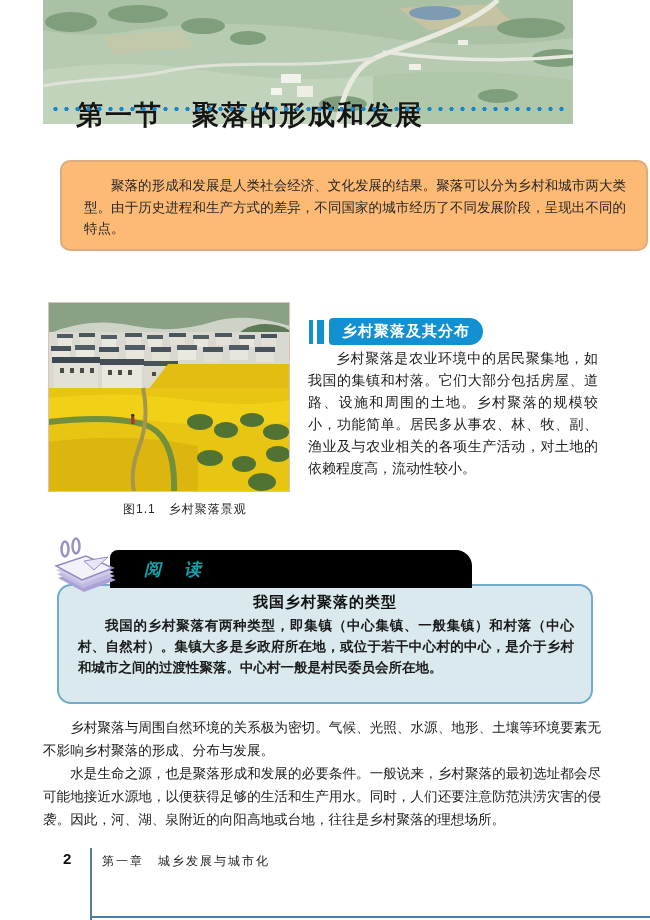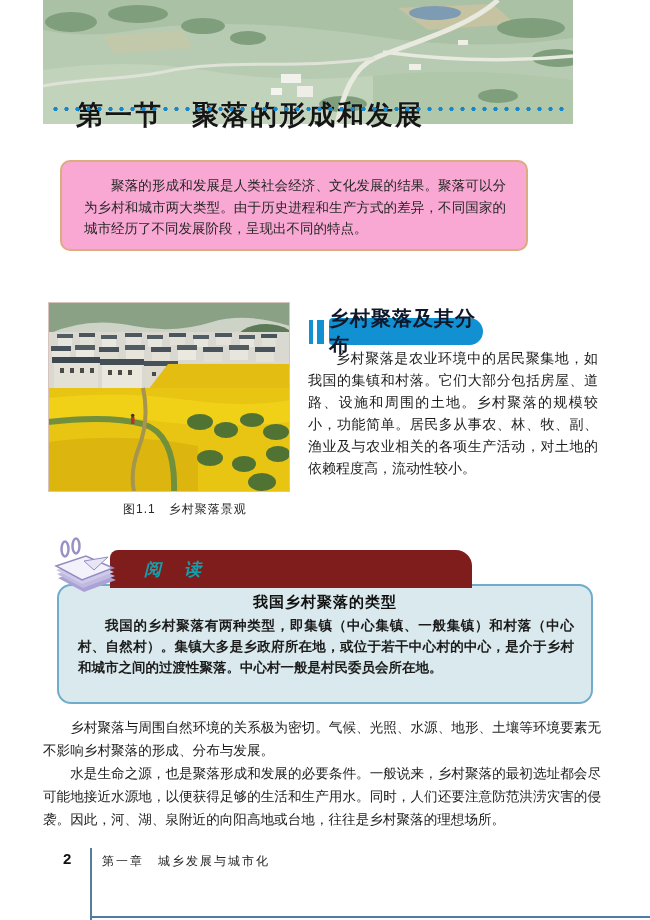--- a/index.html
+++ b/index.html
@@ -13,50 +13,50 @@
     position:absolute;left:76px;top:58px;font-size:27px;font-weight:bold;
     color:#151515;letter-spacing:2px;white-space:nowrap;text-shadow:0 0 2px rgba(255,255,255,.35);margin-top:39px;
   }
   .dotted-rule{
     position:absolute;left:50px;top:106px;width:516px;height:6px;
     background-image:radial-gradient(circle,#1887c9 1.9px,rgba(0,0,0,0) 2.4px);
     background-size:11px 6px;background-repeat:repeat-x;background-position:0 50%;
   }
   
   .intro-box{
-    position:absolute;left:60px;top:160px;width:468px;height:91px;box-sizing:border-box;
-    border:2px solid #dcab7e;border-radius:10px;background:#f9a8d4;
+    position:absolute;left:60px;top:160px;width:588px;height:91px;box-sizing:border-box;
+    border:2px solid #dcab7e;border-radius:10px;background:#fdba74;
   }
   .intro-text{
     margin:13px 20px 0 22px;font-size:13.5px;line-height:21.5px;color:#262626;
     text-align:justify;text-indent:2em;word-break:break-all;
   }
   
   .village-photo{position:absolute;left:48px;top:302px;width:242px;height:190px;}
   .figure-caption{position:absolute;left:95px;top:501px;font-size:12px;color:#2a2a2a;letter-spacing:1px;margin-left:28px;}
   
   .tag-bar1{position:absolute;left:309px;top:320px;width:4px;height:24px;background:#1190d2;}
   .tag-bar2{position:absolute;left:317px;top:320px;width:7px;height:24px;background:#1190d2;}
   .section-tag{
     position:absolute;left:329px;top:318px;width:154px;height:27px;background:#1190d2;
     border-radius:4px 14px 14px 4px;display:flex;align-items:center;justify-content:center;
   }
-  .section-tag span{color:#0f172a;font-weight:bold;font-size:20px;letter-spacing:1px;}
+  .section-tag span{color:#ffffff;font-weight:bold;font-size:15px;letter-spacing:1px;}
   .rural-body{
     position:absolute;left:308px;top:347px;width:290px;font-size:14px;line-height:22px;
     color:#1b1b1b;text-align:justify;text-indent:2em;word-break:break-all;
   }
   
   .reading-box{
     position:absolute;left:57px;top:584px;width:536px;height:120px;box-sizing:border-box;
     background:#dae9ed;border:2px solid #6fadca;border-radius:14px;
   }
   .reading-tab{
     position:absolute;left:110px;top:550px;width:362px;height:38px;
-    background:#7f1d1d;border-radius:8px 16px 0 0;
+    background:#000000;border-radius:8px 16px 0 0;
   }
   .reading-tab-label{
     position:absolute;left:34px;top:8px;font-size:17px;font-weight:bold;font-style:italic;
     color:#13a0ab;letter-spacing:3px;white-space:nowrap;
   }
   .reading-icon{position:absolute;left:50px;top:536px;width:72px;height:60px;}
   .reading-title{
     position:absolute;left:57px;top:593px;width:536px;text-align:center;
     font-size:15px;font-weight:bold;color:#111;letter-spacing:1px;
   }

